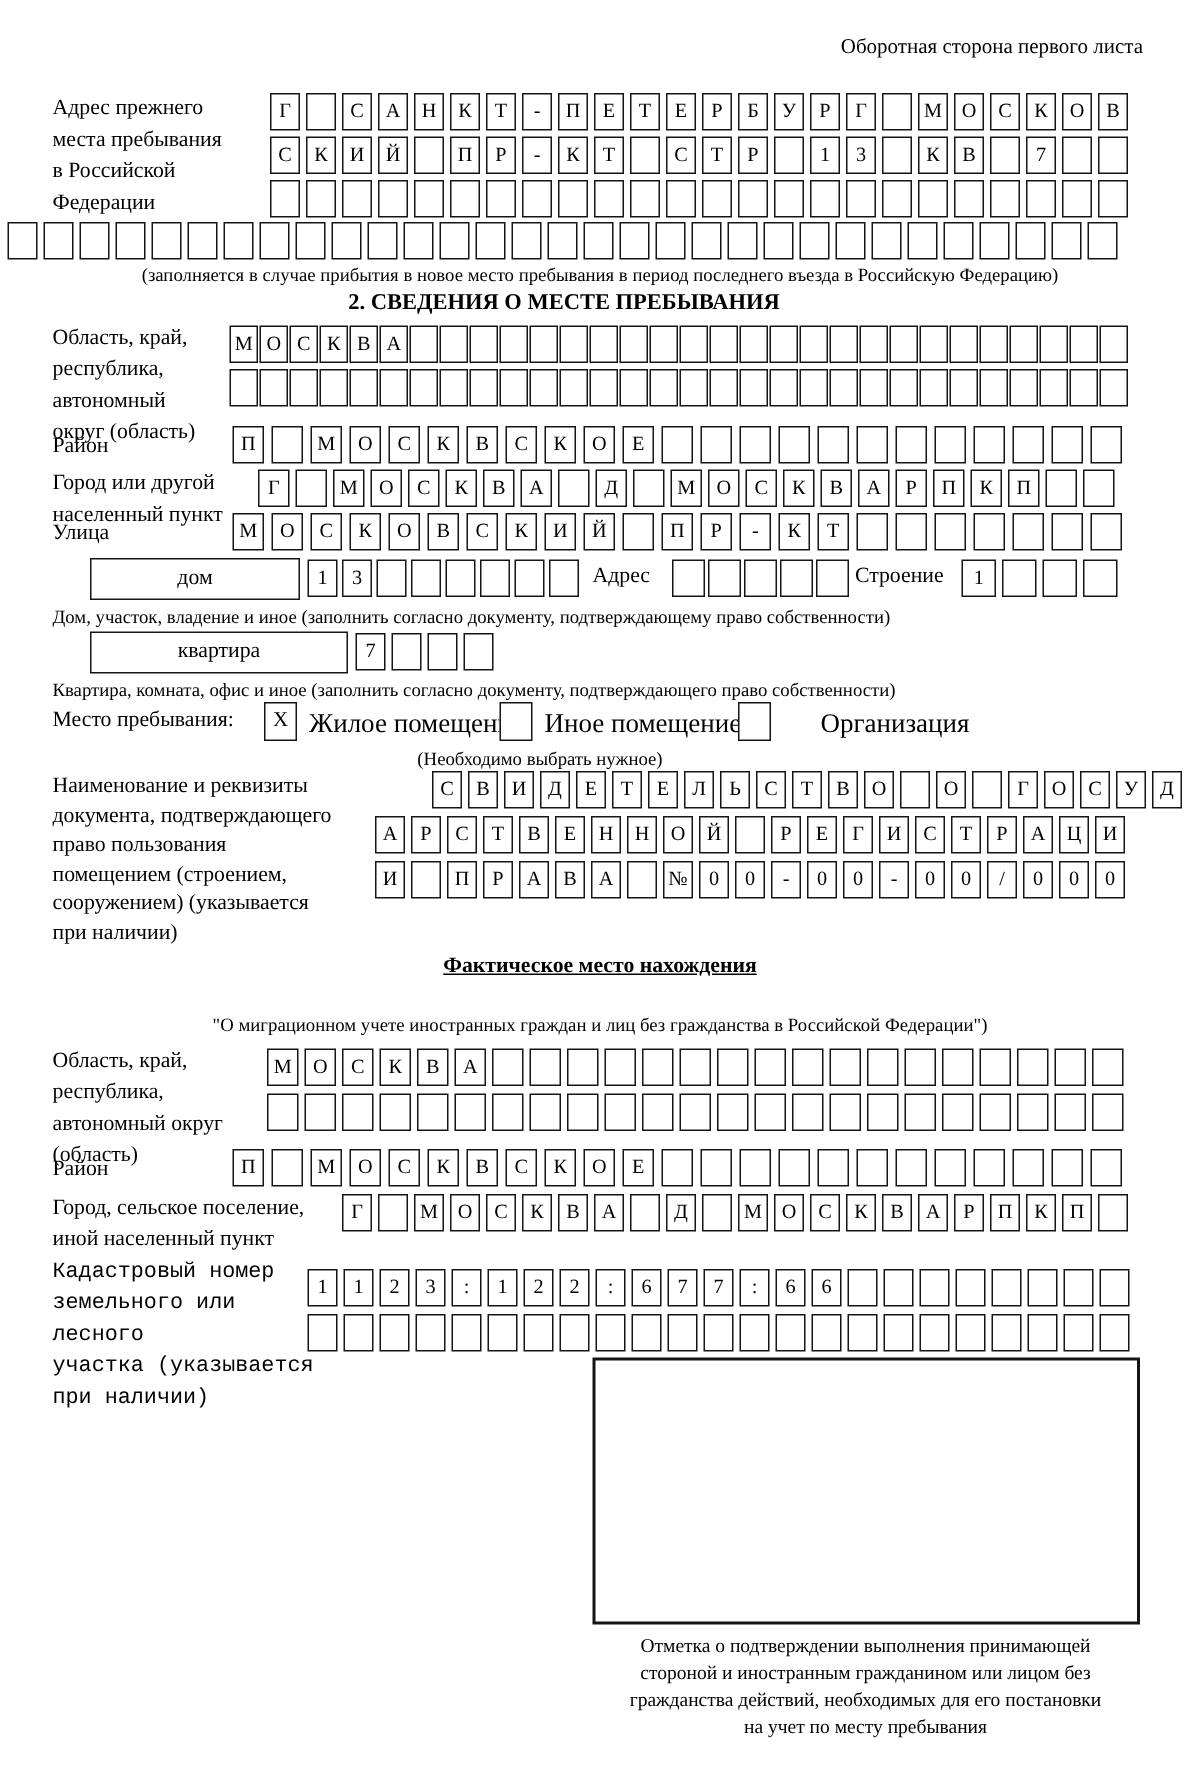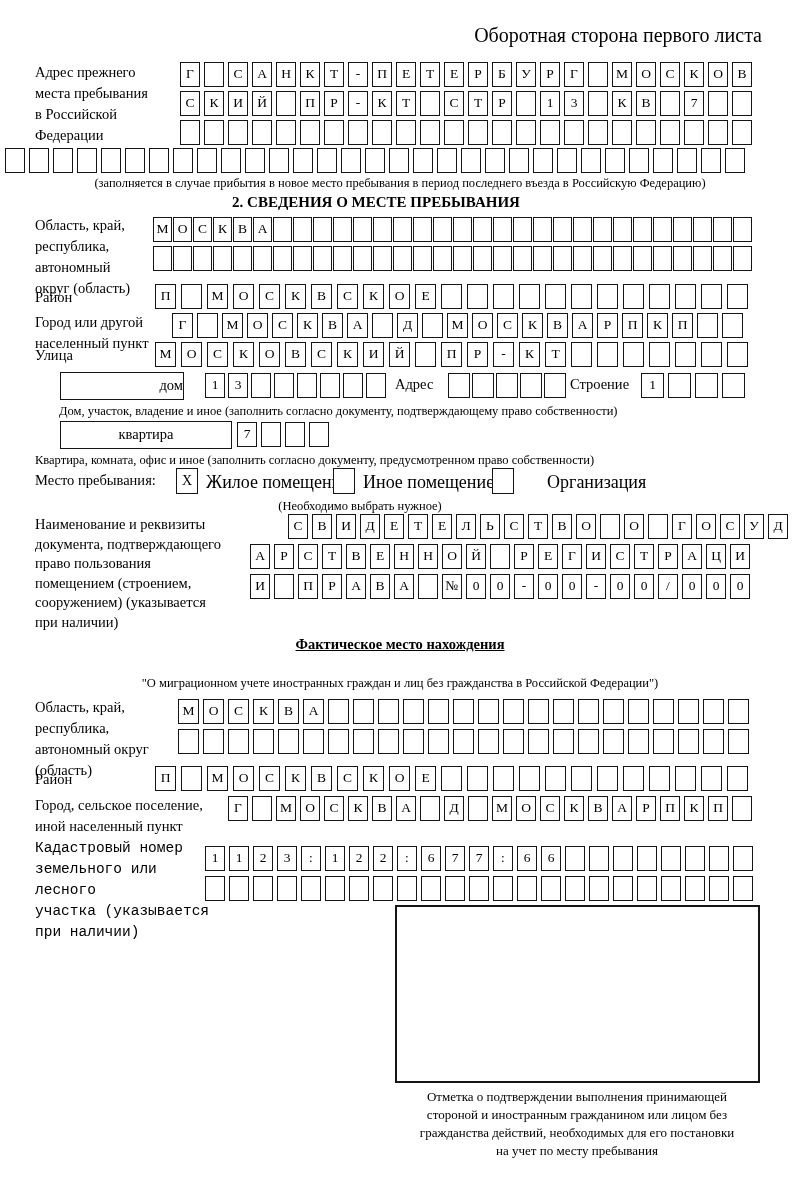--- a/index.html
+++ b/index.html
@@ -35,21 +35,21 @@
     vertical-align:middle;background:#fff;
   }
   .cb-label{font-size:18px;vertical-align:middle;}
   .stamp{box-sizing:border-box;border:2px solid #151515;background:#fff;}
 </style>
 </head>
 <body>
 
 <div class="page">
 
-  <div class="abs" style="top:24px;right:38px;font-size:20px;">Оборотная сторона первого листа</div>
+  <div class="abs" style="top:24px;right:38px;font-size:14px;">Оборотная сторона первого листа</div>
 
   <div class="abs lbl" style="top:62px;left:35px;width:150px;">Адрес прежнего
 места пребывания
 в Российской
 Федерации</div>
   <div class="abs cells" style="top:62px;left:180px;"><span>Г</span><span></span><span>С</span><span>А</span><span>Н</span><span>К</span><span>Т</span><span>-</span><span>П</span><span>Е</span><span>Т</span><span>Е</span><span>Р</span><span>Б</span><span>У</span><span>Р</span><span>Г</span><span></span><span>М</span><span>О</span><span>С</span><span>К</span><span>О</span><span>В</span></div>
   <div class="abs cells" style="top:91px;left:180px;"><span>С</span><span>К</span><span>И</span><span>Й</span><span></span><span>П</span><span>Р</span><span>-</span><span>К</span><span>Т</span><span></span><span>С</span><span>Т</span><span>Р</span><span></span><span>1</span><span>3</span><span></span><span>К</span><span>В</span><span></span><span>7</span><span></span><span></span></div>
   <div class="abs cells" style="top:120px;left:180px;"><span></span><span></span><span></span><span></span><span></span><span></span><span></span><span></span><span></span><span></span><span></span><span></span><span></span><span></span><span></span><span></span><span></span><span></span><span></span><span></span><span></span><span></span><span></span><span></span></div>
   <div class="abs cells" style="top:148px;left:5px;"><span></span><span></span><span></span><span></span><span></span><span></span><span></span><span></span><span></span><span></span><span></span><span></span><span></span><span></span><span></span><span></span><span></span><span></span><span></span><span></span><span></span><span></span><span></span><span></span><span></span><span></span><span></span><span></span><span></span><span></span><span></span></div>
   <div class="abs cap center" style="top:176px;left:0;width:800px;">(заполняется в случае прибытия в новое место пребывания в период последнего въезда в Российскую Федерацию)</div>
@@ -66,31 +66,31 @@
   <div class="abs lbl" style="top:287px;left:35px;">Район</div>
   <div class="abs cells sp26" style="top:284px;left:155px;"><span>П</span><span></span><span>М</span><span>О</span><span>С</span><span>К</span><span>В</span><span>С</span><span>К</span><span>О</span><span>Е</span><span></span><span></span><span></span><span></span><span></span><span></span><span></span><span></span><span></span><span></span><span></span><span></span></div>
 
   <div class="abs lbl" style="top:312px;left:35px;width:140px;">Город или другой
 населенный пункт</div>
   <div class="abs cells sp25" style="top:313px;left:172px;"><span>Г</span><span></span><span>М</span><span>О</span><span>С</span><span>К</span><span>В</span><span>А</span><span></span><span>Д</span><span></span><span>М</span><span>О</span><span>С</span><span>К</span><span>В</span><span>А</span><span>Р</span><span>П</span><span>К</span><span>П</span><span></span><span></span></div>
 
   <div class="abs lbl" style="top:345px;left:35px;">Улица</div>
   <div class="abs cells sp26" style="top:342px;left:155px;"><span>М</span><span>О</span><span>С</span><span>К</span><span>О</span><span>В</span><span>С</span><span>К</span><span>И</span><span>Й</span><span></span><span>П</span><span>Р</span><span>-</span><span>К</span><span>Т</span><span></span><span></span><span></span><span></span><span></span><span></span><span></span></div>
 
-  <div class="abs wbox" style="top:372px;left:60px;width:124px;text-align:right;">дом</div>
+  <div class="abs wbox" style="top:372px;left:60px;width:140px;">дом</div>
   <div class="abs cells dom8" style="top:373px;left:205px;"><span>1</span><span>3</span><span></span><span></span><span></span><span></span><span></span><span></span></div>
   <div class="abs" style="top:376px;left:395px;font-size:14.5px;">Адрес</div>
   <div class="abs cells k5" style="top:373px;left:448px;"><span></span><span></span><span></span><span></span><span></span></div>
   <div class="abs" style="top:376px;left:570px;font-size:14.5px;">Строение</div>
   <div class="abs cells s4" style="top:373px;left:641px;"><span>1</span><span></span><span></span><span></span></div>
-  <div class="abs cap" style="top:404px;left:35px;margin-left:24px;">Дом, участок, владение и иное (заполнить согласно документу, подтверждающему право собственности)</div>
+  <div class="abs cap" style="top:404px;left:35px;">Дом, участок, владение и иное (заполнить согласно документу, подтверждающему право собственности)</div>
 
   <div class="abs wbox" style="top:421px;left:60px;width:172px;">квартира</div>
   <div class="abs cells" style="top:422px;left:237px;"><span>7</span><span></span><span></span><span></span></div>
-  <div class="abs cap" style="top:453px;left:35px;">Квартира, комната, офис и иное (заполнить согласно документу, предусмотренном право собственности)</div>
+  <div class="abs cap" style="top:453px;left:35px;">Квартира, комната, офис и иное (заполнить согласно документу, подтверждающего право собственности)</div>
 
   <div class="abs" style="top:472px;left:35px;font-size:14.5px;">Место пребывания:</div>
   <span class="abs cb" style="top:468px;left:176px;">X</span>
   <span class="abs cb-label" style="top:472px;left:206px;position:absolute;">Жилое помещение</span>
   <span class="abs cb" style="top:468px;left:333px;"></span>
   <span class="abs cb-label" style="top:472px;left:363px;position:absolute;">Иное помещение</span>
   <span class="abs cb" style="top:468px;left:492px;"></span>
   <span class="abs cb-label" style="top:472px;left:547px;position:absolute;">Организация</span>
   <div class="abs cap center" style="top:499px;left:160px;width:400px;">(Необходимо выбрать нужное)</div>
 

